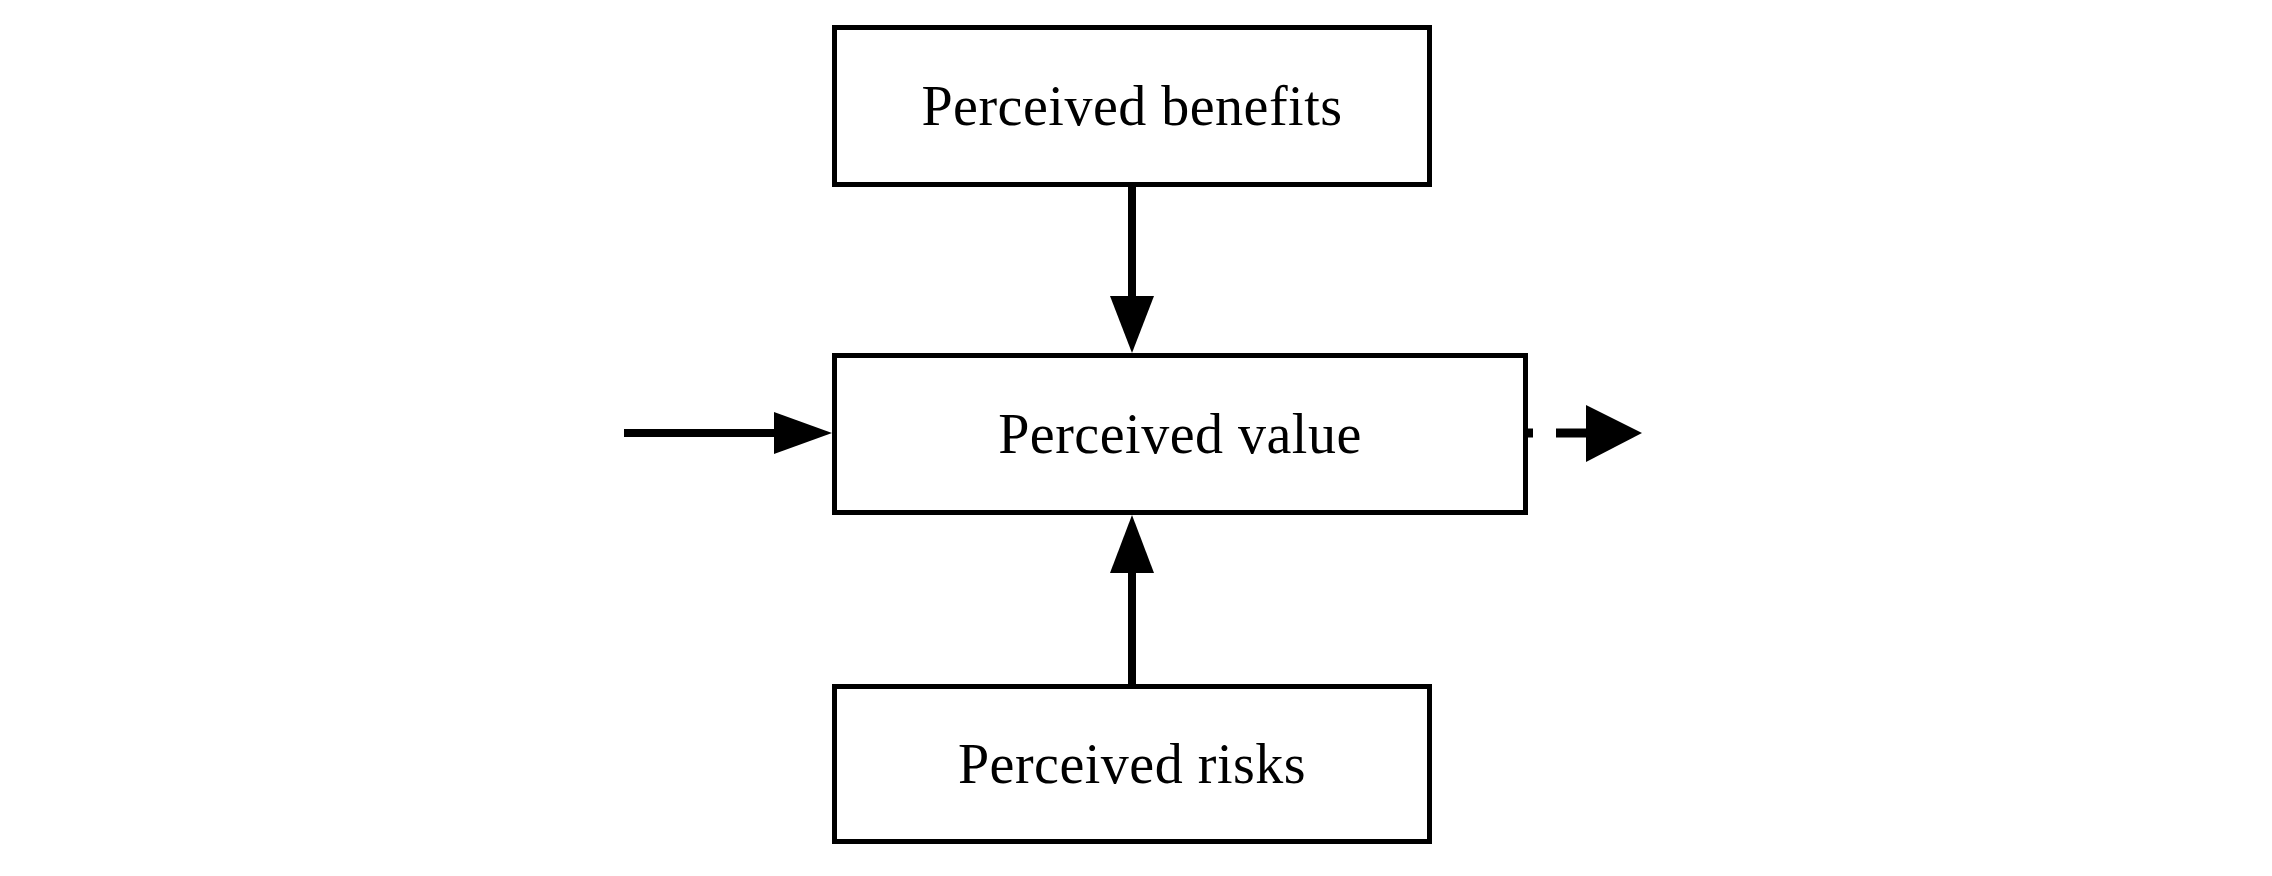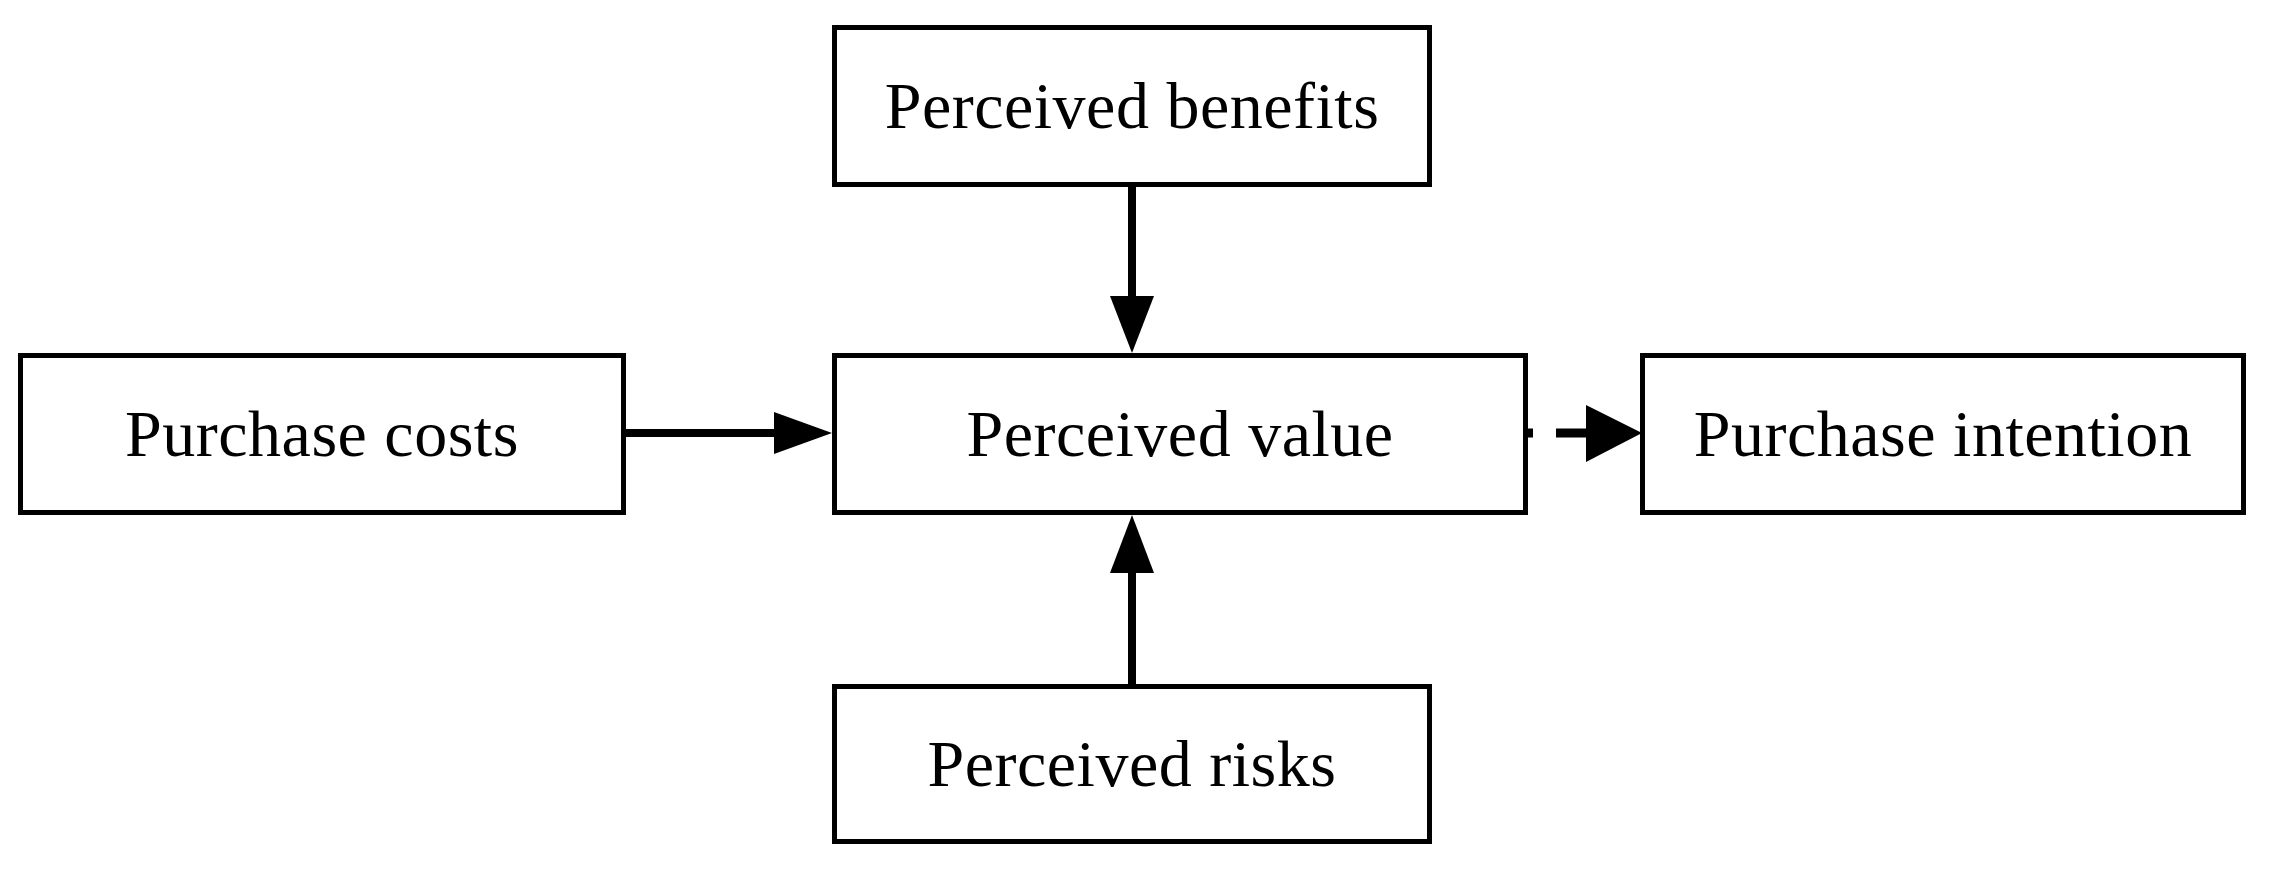--- a/index.html
+++ b/index.html
@@ -22,21 +22,21 @@
     position: absolute;
     box-sizing: border-box;
     background: #ffffff;
     border: 5px solid #000000;
     display: flex;
     align-items: center;
     justify-content: center;
   }
   .node-label {
     font-family: "Liberation Serif", "DejaVu Serif", serif;
-    font-size: 66px;
+    font-size: 56px;
     line-height: 1;
     color: #000000;
     white-space: nowrap;
     letter-spacing: 0.5px;
   }
   
   #box-perceived-benefits {
     left: 832px;  top: 25px;   width: 600px;  height: 162px;
   }
   #box-purchase-costs {
@@ -103,29 +103,23 @@
       <line class="edge-line-dashed" x1="1430" y1="433" x2="1588" y2="433"></line>
       <polygon class="arrow-head" points="1586,405 1586,462 1642,433"></polygon>
     </g>
 
   </svg>
 
   <div class="node-box" id="box-perceived-benefits">
     <span class="node-label">Perceived benefits</span>
   </div>
 
-  <div class="node-box" id="box-purchase-costs">
-    <span class="node-label">Purchase costs</span>
-  </div>
 
   <div class="node-box" id="box-perceived-value">
     <span class="node-label">Perceived value</span>
   </div>
 
-  <div class="node-box" id="box-purchase-intention">
-    <span class="node-label">Purchase intention</span>
-  </div>
 
   <div class="node-box" id="box-perceived-risks">
     <span class="node-label">Perceived risks</span>
   </div>
 
 </div>
 
 </body></html>

